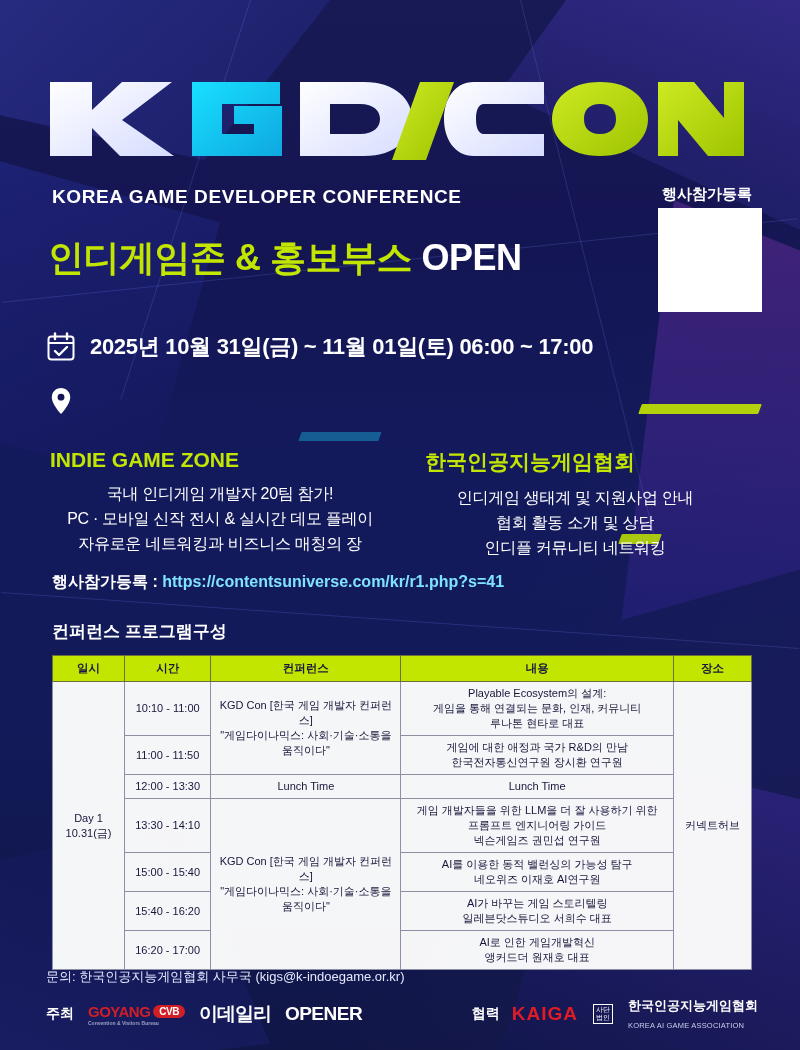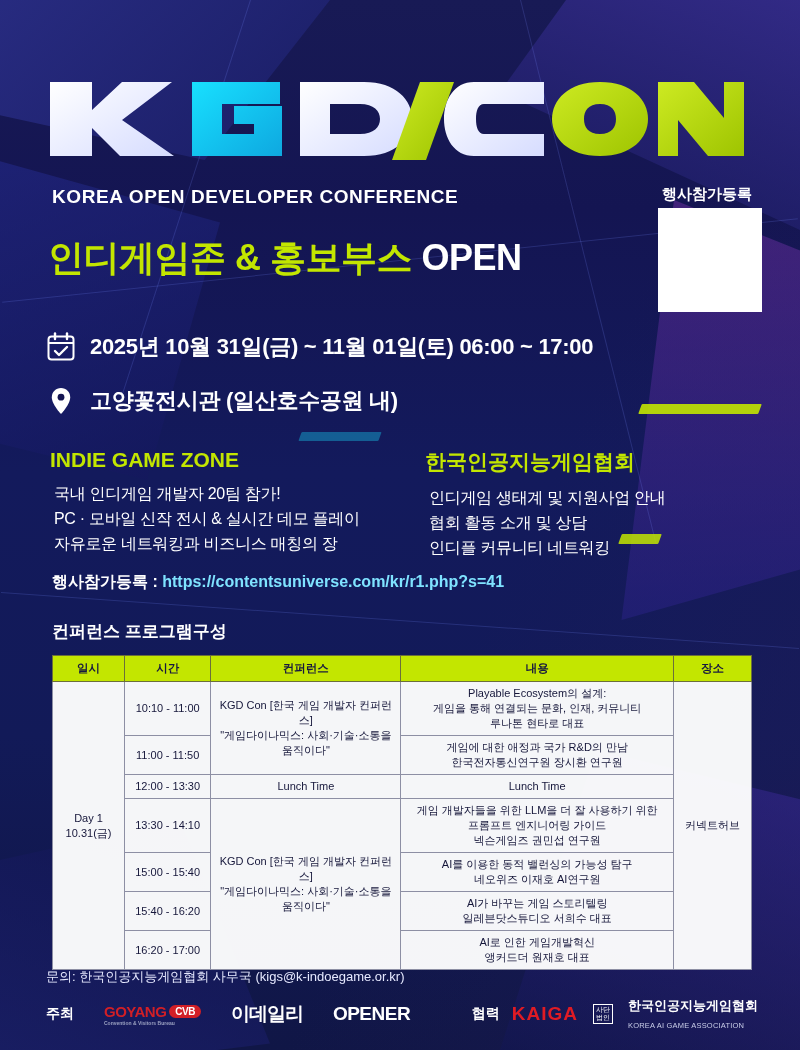--- a/index.html
+++ b/index.html
@@ -133,21 +133,21 @@
 
   
   .col { position:absolute; }
   .col-left { top:448px; left:50px; width:340px; }
   .col-right { top:448px; left:425px; width:300px; }
   .col-title { color:#c3e600; font-size:21px; font-weight:bold; margin-bottom:9px; }
   .col-title.cyan { color:#c3e600; }
   .col li {
     list-style:none; color:#ffffff; font-size:16px; line-height:25px; letter-spacing:-0.3px;
   }
-  .col ul { margin:4px; padding:0; }
+  .col ul { margin:4px; padding:0;text-align:center; }
 
   
   .reg-line {
     position:absolute; top:572px; left:52px;
     color:#ffffff; font-size:16px; font-weight:bold;
   }
   .reg-line .url { color:#7fe3ff; }
 
   
   .prog-title {
@@ -179,21 +179,21 @@
 
   
   .contact {
     position:absolute; bottom:64px; left:46px;
     color:#e6e9ff; font-size:13px;
   }
   .footer {
     position:absolute; bottom:14px; left:0; width:800px; height:44px;
     display:flex; align-items:center;
   }
-  .f-left { position:absolute; left:46px; display:flex; align-items:center; gap:30px; }
+  .f-left { position:absolute; left:46px; display:flex; align-items:center; gap:14px; }
   .f-right { position:absolute; right:42px; display:flex; align-items:center; gap:12px; }
   .f-label { color:#ffffff; font-size:14px; font-weight:bold; }
   .logo-goyang { color:#d21f26; font-weight:bold; font-size:15px; letter-spacing:-0.5px; position:relative; }
   .logo-goyang .sub { display:block; color:#9aa0c0; font-size:5px; letter-spacing:0; }
   .cvb-pill {
     display:inline-block; background:#d21f26; color:#fff; border-radius:9px;
     font-size:10px; font-weight:bold; padding:1px 6px; margin-left:3px; vertical-align:2px;
   }
   .logo-edaily { color:#ffffff; font-weight:bold; font-size:19px; letter-spacing:-1px; }
   .logo-opener { color:#ffffff; font-weight:bold; font-size:19px; letter-spacing:-0.5px; }
@@ -252,21 +252,21 @@
 
         <polygon points="376,4 410,4 382,82 348,82" fill="url(#gg)"></polygon>
 
         <path d="M500,4 L430,4 C410,4 400,22 400,41 C400,60 410,78 430,78 L500,78 L500,56 L440,56 C434,56 432,49 432,41 C432,33 434,26 440,26 L500,26 Z" fill="url(#gk)"></path>
 
         <path d="M556,4 C588,4 604,22 604,41 C604,60 588,78 556,78 C524,78 508,60 508,41 C508,22 524,4 556,4 Z M556,26 C544,26 540,33 540,41 C540,49 544,56 556,56 C568,56 572,49 572,41 C572,33 568,26 556,26 Z" fill="url(#gg)"></path>
 
         <polygon points="614,78 614,4 650,4 680,40 680,4 700,4 700,78 664,78 634,42 634,78" fill="url(#gg)"></polygon>
       </svg>
     </div>
-    <div class="logo-sub">KOREA OPEN DEVELOPER CONFERENCE</div>
+    <div class="logo-sub">KOREA GAME DEVELOPER CONFERENCE</div>
 
     <div class="qr-label">행사참가등록</div>
     <div class="qr-box">
       <div class="qr-grid" id="qrgrid"><i style="background: rgb(0, 0, 0);"></i><i style="background: rgb(0, 0, 0);"></i><i style="background: rgb(0, 0, 0);"></i><i style="background: rgb(0, 0, 0);"></i><i style="background: rgb(0, 0, 0);"></i><i style="background: rgb(0, 0, 0);"></i><i style="background: rgb(0, 0, 0);"></i><i style="background: rgb(255, 255, 255);"></i><i style="background: rgb(0, 0, 0);"></i><i style="background: rgb(0, 0, 0);"></i><i style="background: rgb(0, 0, 0);"></i><i style="background: rgb(0, 0, 0);"></i><i style="background: rgb(255, 255, 255);"></i><i style="background: rgb(255, 255, 255);"></i><i style="background: rgb(0, 0, 0);"></i><i style="background: rgb(0, 0, 0);"></i><i style="background: rgb(0, 0, 0);"></i><i style="background: rgb(0, 0, 0);"></i><i style="background: rgb(0, 0, 0);"></i><i style="background: rgb(0, 0, 0);"></i><i style="background: rgb(0, 0, 0);"></i><i style="background: rgb(0, 0, 0);"></i><i style="background: rgb(255, 255, 255);"></i><i style="background: rgb(255, 255, 255);"></i><i style="background: rgb(255, 255, 255);"></i><i style="background: rgb(255, 255, 255);"></i><i style="background: rgb(255, 255, 255);"></i><i style="background: rgb(0, 0, 0);"></i><i style="background: rgb(255, 255, 255);"></i><i style="background: rgb(255, 255, 255);"></i><i style="background: rgb(0, 0, 0);"></i><i style="background: rgb(0, 0, 0);"></i><i style="background: rgb(0, 0, 0);"></i><i style="background: rgb(0, 0, 0);"></i><i style="background: rgb(255, 255, 255);"></i><i style="background: rgb(0, 0, 0);"></i><i style="background: rgb(255, 255, 255);"></i><i style="background: rgb(255, 255, 255);"></i><i style="background: rgb(255, 255, 255);"></i><i style="background: rgb(255, 255, 255);"></i><i style="background: rgb(255, 255, 255);"></i><i style="background: rgb(0, 0, 0);"></i><i style="background: rgb(0, 0, 0);"></i><i style="background: rgb(255, 255, 255);"></i><i style="background: rgb(0, 0, 0);"></i><i style="background: rgb(0, 0, 0);"></i><i style="background: rgb(0, 0, 0);"></i><i style="background: rgb(255, 255, 255);"></i><i style="background: rgb(0, 0, 0);"></i><i style="background: rgb(255, 255, 255);"></i><i style="background: rgb(0, 0, 0);"></i><i style="background: rgb(0, 0, 0);"></i><i style="background: rgb(0, 0, 0);"></i><i style="background: rgb(0, 0, 0);"></i><i style="background: rgb(255, 255, 255);"></i><i style="background: rgb(255, 255, 255);"></i><i style="background: rgb(0, 0, 0);"></i><i style="background: rgb(255, 255, 255);"></i><i style="background: rgb(0, 0, 0);"></i><i style="background: rgb(0, 0, 0);"></i><i style="background: rgb(0, 0, 0);"></i><i style="background: rgb(255, 255, 255);"></i><i style="background: rgb(0, 0, 0);"></i><i style="background: rgb(0, 0, 0);"></i><i style="background: rgb(255, 255, 255);"></i><i style="background: rgb(0, 0, 0);"></i><i style="background: rgb(0, 0, 0);"></i><i style="background: rgb(0, 0, 0);"></i><i style="background: rgb(255, 255, 255);"></i><i style="background: rgb(0, 0, 0);"></i><i style="background: rgb(255, 255, 255);"></i><i style="background: rgb(255, 255, 255);"></i><i style="background: rgb(0, 0, 0);"></i><i style="background: rgb(255, 255, 255);"></i><i style="background: rgb(255, 255, 255);"></i><i style="background: rgb(255, 255, 255);"></i><i style="background: rgb(255, 255, 255);"></i><i style="background: rgb(0, 0, 0);"></i><i style="background: rgb(255, 255, 255);"></i><i style="background: rgb(0, 0, 0);"></i><i style="background: rgb(0, 0, 0);"></i><i style="background: rgb(0, 0, 0);"></i><i style="background: rgb(255, 255, 255);"></i><i style="background: rgb(0, 0, 0);"></i><i style="background: rgb(0, 0, 0);"></i><i style="background: rgb(255, 255, 255);"></i><i style="background: rgb(0, 0, 0);"></i><i style="background: rgb(0, 0, 0);"></i><i style="background: rgb(0, 0, 0);"></i><i style="background: rgb(255, 255, 255);"></i><i style="background: rgb(0, 0, 0);"></i><i style="background: rgb(255, 255, 255);"></i><i style="background: rgb(255, 255, 255);"></i><i style="background: rgb(0, 0, 0);"></i><i style="background: rgb(0, 0, 0);"></i><i style="background: rgb(255, 255, 255);"></i><i style="background: rgb(255, 255, 255);"></i><i style="background: rgb(255, 255, 255);"></i><i style="background: rgb(0, 0, 0);"></i><i style="background: rgb(255, 255, 255);"></i><i style="background: rgb(0, 0, 0);"></i><i style="background: rgb(0, 0, 0);"></i><i style="background: rgb(0, 0, 0);"></i><i style="background: rgb(255, 255, 255);"></i><i style="background: rgb(0, 0, 0);"></i><i style="background: rgb(0, 0, 0);"></i><i style="background: rgb(255, 255, 255);"></i><i style="background: rgb(255, 255, 255);"></i><i style="background: rgb(255, 255, 255);"></i><i style="background: rgb(255, 255, 255);"></i><i style="background: rgb(255, 255, 255);"></i><i style="background: rgb(0, 0, 0);"></i><i style="background: rgb(255, 255, 255);"></i><i style="background: rgb(255, 255, 255);"></i><i style="background: rgb(255, 255, 255);"></i><i style="background: rgb(0, 0, 0);"></i><i style="background: rgb(255, 255, 255);"></i><i style="background: rgb(0, 0, 0);"></i><i style="background: rgb(255, 255, 255);"></i><i style="background: rgb(0, 0, 0);"></i><i style="background: rgb(255, 255, 255);"></i><i style="background: rgb(255, 255, 255);"></i><i style="background: rgb(255, 255, 255);"></i><i style="background: rgb(255, 255, 255);"></i><i style="background: rgb(255, 255, 255);"></i><i style="background: rgb(0, 0, 0);"></i><i style="background: rgb(0, 0, 0);"></i><i style="background: rgb(0, 0, 0);"></i><i style="background: rgb(0, 0, 0);"></i><i style="background: rgb(0, 0, 0);"></i><i style="background: rgb(0, 0, 0);"></i><i style="background: rgb(0, 0, 0);"></i><i style="background: rgb(0, 0, 0);"></i><i style="background: rgb(255, 255, 255);"></i><i style="background: rgb(0, 0, 0);"></i><i style="background: rgb(255, 255, 255);"></i><i style="background: rgb(0, 0, 0);"></i><i style="background: rgb(255, 255, 255);"></i><i style="background: rgb(0, 0, 0);"></i><i style="background: rgb(255, 255, 255);"></i><i style="background: rgb(0, 0, 0);"></i><i style="background: rgb(0, 0, 0);"></i><i style="background: rgb(0, 0, 0);"></i><i style="background: rgb(0, 0, 0);"></i><i style="background: rgb(0, 0, 0);"></i><i style="background: rgb(0, 0, 0);"></i><i style="background: rgb(0, 0, 0);"></i><i style="background: rgb(255, 255, 255);"></i><i style="background: rgb(255, 255, 255);"></i><i style="background: rgb(255, 255, 255);"></i><i style="background: rgb(255, 255, 255);"></i><i style="background: rgb(255, 255, 255);"></i><i style="background: rgb(255, 255, 255);"></i><i style="background: rgb(255, 255, 255);"></i><i style="background: rgb(255, 255, 255);"></i><i style="background: rgb(255, 255, 255);"></i><i style="background: rgb(0, 0, 0);"></i><i style="background: rgb(0, 0, 0);"></i><i style="background: rgb(255, 255, 255);"></i><i style="background: rgb(0, 0, 0);"></i><i style="background: rgb(255, 255, 255);"></i><i style="background: rgb(255, 255, 255);"></i><i style="background: rgb(255, 255, 255);"></i><i style="background: rgb(255, 255, 255);"></i><i style="background: rgb(255, 255, 255);"></i><i style="background: rgb(255, 255, 255);"></i><i style="background: rgb(255, 255, 255);"></i><i style="background: rgb(255, 255, 255);"></i><i style="background: rgb(0, 0, 0);"></i><i style="background: rgb(0, 0, 0);"></i><i style="background: rgb(0, 0, 0);"></i><i style="background: rgb(0, 0, 0);"></i><i style="background: rgb(0, 0, 0);"></i><i style="background: rgb(255, 255, 255);"></i><i style="background: rgb(0, 0, 0);"></i><i style="background: rgb(255, 255, 255);"></i><i style="background: rgb(0, 0, 0);"></i><i style="background: rgb(0, 0, 0);"></i><i style="background: rgb(0, 0, 0);"></i><i style="background: rgb(0, 0, 0);"></i><i style="background: rgb(255, 255, 255);"></i><i style="background: rgb(255, 255, 255);"></i><i style="background: rgb(0, 0, 0);"></i><i style="background: rgb(255, 255, 255);"></i><i style="background: rgb(0, 0, 0);"></i><i style="background: rgb(0, 0, 0);"></i><i style="background: rgb(0, 0, 0);"></i><i style="background: rgb(255, 255, 255);"></i><i style="background: rgb(255, 255, 255);"></i><i style="background: rgb(255, 255, 255);"></i><i style="background: rgb(0, 0, 0);"></i><i style="background: rgb(0, 0, 0);"></i><i style="background: rgb(0, 0, 0);"></i><i style="background: rgb(255, 255, 255);"></i><i style="background: rgb(255, 255, 255);"></i><i style="background: rgb(255, 255, 255);"></i><i style="background: rgb(0, 0, 0);"></i><i style="background: rgb(0, 0, 0);"></i><i style="background: rgb(255, 255, 255);"></i><i style="background: rgb(255, 255, 255);"></i><i style="background: rgb(255, 255, 255);"></i><i style="background: rgb(0, 0, 0);"></i><i style="background: rgb(255, 255, 255);"></i><i style="background: rgb(255, 255, 255);"></i><i style="background: rgb(255, 255, 255);"></i><i style="background: rgb(0, 0, 0);"></i><i style="background: rgb(0, 0, 0);"></i><i style="background: rgb(255, 255, 255);"></i><i style="background: rgb(255, 255, 255);"></i><i style="background: rgb(255, 255, 255);"></i><i style="background: rgb(0, 0, 0);"></i><i style="background: rgb(0, 0, 0);"></i><i style="background: rgb(0, 0, 0);"></i><i style="background: rgb(0, 0, 0);"></i><i style="background: rgb(255, 255, 255);"></i><i style="background: rgb(255, 255, 255);"></i><i style="background: rgb(0, 0, 0);"></i><i style="background: rgb(0, 0, 0);"></i><i style="background: rgb(255, 255, 255);"></i><i style="background: rgb(0, 0, 0);"></i><i style="background: rgb(0, 0, 0);"></i><i style="background: rgb(255, 255, 255);"></i><i style="background: rgb(255, 255, 255);"></i><i style="background: rgb(255, 255, 255);"></i><i style="background: rgb(255, 255, 255);"></i><i style="background: rgb(255, 255, 255);"></i><i style="background: rgb(0, 0, 0);"></i><i style="background: rgb(255, 255, 255);"></i><i style="background: rgb(255, 255, 255);"></i><i style="background: rgb(255, 255, 255);"></i><i style="background: rgb(255, 255, 255);"></i><i style="background: rgb(255, 255, 255);"></i><i style="background: rgb(0, 0, 0);"></i><i style="background: rgb(0, 0, 0);"></i><i style="background: rgb(255, 255, 255);"></i><i style="background: rgb(255, 255, 255);"></i><i style="background: rgb(0, 0, 0);"></i><i style="background: rgb(255, 255, 255);"></i><i style="background: rgb(0, 0, 0);"></i><i style="background: rgb(255, 255, 255);"></i><i style="background: rgb(0, 0, 0);"></i><i style="background: rgb(255, 255, 255);"></i><i style="background: rgb(255, 255, 255);"></i><i style="background: rgb(0, 0, 0);"></i><i style="background: rgb(255, 255, 255);"></i><i style="background: rgb(0, 0, 0);"></i><i style="background: rgb(0, 0, 0);"></i><i style="background: rgb(0, 0, 0);"></i><i style="background: rgb(0, 0, 0);"></i><i style="background: rgb(255, 255, 255);"></i><i style="background: rgb(0, 0, 0);"></i><i style="background: rgb(0, 0, 0);"></i><i style="background: rgb(0, 0, 0);"></i><i style="background: rgb(0, 0, 0);"></i><i style="background: rgb(0, 0, 0);"></i><i style="background: rgb(255, 255, 255);"></i><i style="background: rgb(0, 0, 0);"></i><i style="background: rgb(255, 255, 255);"></i><i style="background: rgb(0, 0, 0);"></i><i style="background: rgb(255, 255, 255);"></i><i style="background: rgb(255, 255, 255);"></i><i style="background: rgb(0, 0, 0);"></i><i style="background: rgb(255, 255, 255);"></i><i style="background: rgb(0, 0, 0);"></i><i style="background: rgb(255, 255, 255);"></i><i style="background: rgb(255, 255, 255);"></i><i style="background: rgb(0, 0, 0);"></i><i style="background: rgb(255, 255, 255);"></i><i style="background: rgb(255, 255, 255);"></i><i style="background: rgb(0, 0, 0);"></i><i style="background: rgb(255, 255, 255);"></i><i style="background: rgb(0, 0, 0);"></i><i style="background: rgb(0, 0, 0);"></i><i style="background: rgb(255, 255, 255);"></i><i style="background: rgb(255, 255, 255);"></i><i style="background: rgb(255, 255, 255);"></i><i style="background: rgb(255, 255, 255);"></i><i style="background: rgb(255, 255, 255);"></i><i style="background: rgb(255, 255, 255);"></i><i style="background: rgb(255, 255, 255);"></i><i style="background: rgb(255, 255, 255);"></i><i style="background: rgb(255, 255, 255);"></i><i style="background: rgb(255, 255, 255);"></i><i style="background: rgb(0, 0, 0);"></i><i style="background: rgb(255, 255, 255);"></i><i style="background: rgb(255, 255, 255);"></i><i style="background: rgb(0, 0, 0);"></i><i style="background: rgb(0, 0, 0);"></i><i style="background: rgb(0, 0, 0);"></i><i style="background: rgb(0, 0, 0);"></i><i style="background: rgb(255, 255, 255);"></i><i style="background: rgb(255, 255, 255);"></i><i style="background: rgb(0, 0, 0);"></i><i style="background: rgb(0, 0, 0);"></i><i style="background: rgb(0, 0, 0);"></i><i style="background: rgb(0, 0, 0);"></i><i style="background: rgb(0, 0, 0);"></i><i style="background: rgb(0, 0, 0);"></i><i style="background: rgb(0, 0, 0);"></i><i style="background: rgb(0, 0, 0);"></i><i style="background: rgb(0, 0, 0);"></i><i style="background: rgb(255, 255, 255);"></i><i style="background: rgb(255, 255, 255);"></i><i style="background: rgb(255, 255, 255);"></i><i style="background: rgb(255, 255, 255);"></i><i style="background: rgb(255, 255, 255);"></i><i style="background: rgb(255, 255, 255);"></i><i style="background: rgb(255, 255, 255);"></i><i style="background: rgb(255, 255, 255);"></i><i style="background: rgb(255, 255, 255);"></i><i style="background: rgb(255, 255, 255);"></i><i style="background: rgb(0, 0, 0);"></i><i style="background: rgb(255, 255, 255);"></i><i style="background: rgb(255, 255, 255);"></i><i style="background: rgb(255, 255, 255);"></i><i style="background: rgb(0, 0, 0);"></i><i style="background: rgb(255, 255, 255);"></i><i style="background: rgb(255, 255, 255);"></i><i style="background: rgb(255, 255, 255);"></i><i style="background: rgb(255, 255, 255);"></i><i style="background: rgb(255, 255, 255);"></i><i style="background: rgb(0, 0, 0);"></i><i style="background: rgb(255, 255, 255);"></i><i style="background: rgb(255, 255, 255);"></i><i style="background: rgb(255, 255, 255);"></i><i style="background: rgb(0, 0, 0);"></i><i style="background: rgb(0, 0, 0);"></i><i style="background: rgb(0, 0, 0);"></i><i style="background: rgb(0, 0, 0);"></i><i style="background: rgb(0, 0, 0);"></i><i style="background: rgb(0, 0, 0);"></i><i style="background: rgb(0, 0, 0);"></i><i style="background: rgb(255, 255, 255);"></i><i style="background: rgb(255, 255, 255);"></i><i style="background: rgb(0, 0, 0);"></i><i style="background: rgb(0, 0, 0);"></i><i style="background: rgb(0, 0, 0);"></i><i style="background: rgb(255, 255, 255);"></i><i style="background: rgb(0, 0, 0);"></i><i style="background: rgb(0, 0, 0);"></i><i style="background: rgb(0, 0, 0);"></i><i style="background: rgb(255, 255, 255);"></i><i style="background: rgb(0, 0, 0);"></i><i style="background: rgb(255, 255, 255);"></i><i style="background: rgb(255, 255, 255);"></i><i style="background: rgb(255, 255, 255);"></i><i style="background: rgb(0, 0, 0);"></i><i style="background: rgb(0, 0, 0);"></i><i style="background: rgb(255, 255, 255);"></i><i style="background: rgb(0, 0, 0);"></i><i style="background: rgb(0, 0, 0);"></i><i style="background: rgb(0, 0, 0);"></i><i style="background: rgb(255, 255, 255);"></i><i style="background: rgb(255, 255, 255);"></i><i style="background: rgb(0, 0, 0);"></i><i style="background: rgb(255, 255, 255);"></i><i style="background: rgb(0, 0, 0);"></i><i style="background: rgb(0, 0, 0);"></i><i style="background: rgb(255, 255, 255);"></i><i style="background: rgb(0, 0, 0);"></i><i style="background: rgb(0, 0, 0);"></i><i style="background: rgb(0, 0, 0);"></i><i style="background: rgb(255, 255, 255);"></i><i style="background: rgb(0, 0, 0);"></i><i style="background: rgb(255, 255, 255);"></i><i style="background: rgb(0, 0, 0);"></i><i style="background: rgb(0, 0, 0);"></i><i style="background: rgb(0, 0, 0);"></i><i style="background: rgb(0, 0, 0);"></i><i style="background: rgb(255, 255, 255);"></i><i style="background: rgb(255, 255, 255);"></i><i style="background: rgb(255, 255, 255);"></i><i style="background: rgb(255, 255, 255);"></i><i style="background: rgb(255, 255, 255);"></i><i style="background: rgb(255, 255, 255);"></i><i style="background: rgb(0, 0, 0);"></i><i style="background: rgb(0, 0, 0);"></i><i style="background: rgb(255, 255, 255);"></i><i style="background: rgb(0, 0, 0);"></i><i style="background: rgb(255, 255, 255);"></i><i style="background: rgb(0, 0, 0);"></i><i style="background: rgb(0, 0, 0);"></i><i style="background: rgb(0, 0, 0);"></i><i style="background: rgb(255, 255, 255);"></i><i style="background: rgb(0, 0, 0);"></i><i style="background: rgb(255, 255, 255);"></i><i style="background: rgb(255, 255, 255);"></i><i style="background: rgb(255, 255, 255);"></i><i style="background: rgb(255, 255, 255);"></i><i style="background: rgb(0, 0, 0);"></i><i style="background: rgb(0, 0, 0);"></i><i style="background: rgb(0, 0, 0);"></i><i style="background: rgb(255, 255, 255);"></i><i style="background: rgb(255, 255, 255);"></i><i style="background: rgb(0, 0, 0);"></i><i style="background: rgb(0, 0, 0);"></i><i style="background: rgb(0, 0, 0);"></i><i style="background: rgb(255, 255, 255);"></i><i style="background: rgb(0, 0, 0);"></i><i style="background: rgb(0, 0, 0);"></i><i style="background: rgb(255, 255, 255);"></i><i style="background: rgb(255, 255, 255);"></i><i style="background: rgb(255, 255, 255);"></i><i style="background: rgb(255, 255, 255);"></i><i style="background: rgb(255, 255, 255);"></i><i style="background: rgb(0, 0, 0);"></i><i style="background: rgb(255, 255, 255);"></i><i style="background: rgb(255, 255, 255);"></i><i style="background: rgb(0, 0, 0);"></i><i style="background: rgb(0, 0, 0);"></i><i style="background: rgb(0, 0, 0);"></i><i style="background: rgb(255, 255, 255);"></i><i style="background: rgb(255, 255, 255);"></i><i style="background: rgb(255, 255, 255);"></i><i style="background: rgb(255, 255, 255);"></i><i style="background: rgb(0, 0, 0);"></i><i style="background: rgb(255, 255, 255);"></i><i style="background: rgb(0, 0, 0);"></i><i style="background: rgb(0, 0, 0);"></i><i style="background: rgb(255, 255, 255);"></i><i style="background: rgb(0, 0, 0);"></i><i style="background: rgb(0, 0, 0);"></i><i style="background: rgb(0, 0, 0);"></i><i style="background: rgb(0, 0, 0);"></i><i style="background: rgb(0, 0, 0);"></i><i style="background: rgb(0, 0, 0);"></i><i style="background: rgb(0, 0, 0);"></i><i style="background: rgb(255, 255, 255);"></i><i style="background: rgb(255, 255, 255);"></i><i style="background: rgb(0, 0, 0);"></i><i style="background: rgb(255, 255, 255);"></i><i style="background: rgb(0, 0, 0);"></i><i style="background: rgb(0, 0, 0);"></i><i style="background: rgb(255, 255, 255);"></i><i style="background: rgb(0, 0, 0);"></i><i style="background: rgb(255, 255, 255);"></i><i style="background: rgb(0, 0, 0);"></i><i style="background: rgb(255, 255, 255);"></i><i style="background: rgb(255, 255, 255);"></i><i style="background: rgb(255, 255, 255);"></i><i style="background: rgb(255, 255, 255);"></i></div>
     </div>
 
     <div class="headline">
       <span class="hl-green">인디게임존 &amp; 홍보부스 </span><span class="hl-white">OPEN</span>
     </div>
 
@@ -283,21 +283,20 @@
       <span class="itxt">2025년 10월 31일(금) ~ 11월 01일(토) 06:00 ~ 17:00</span>
     </div>
 
     <div class="info-row info-place">
       <span class="ico">
         <svg width="30" height="30" viewBox="0 0 30 30">
           <path d="M15 2 C9.8 2 5.8 6 5.8 11.2 C5.8 18.4 15 28 15 28 C15 28 24.2 18.4 24.2 11.2 C24.2 6 20.2 2 15 2 Z" fill="#ffffff"></path>
           <circle cx="15" cy="11.2" r="3.4" fill="#141552"></circle>
         </svg>
       </span>
-      <span class="itxt">고양꽃전시관 (일산호수공원 내)</span>
     </div>
 
     <div class="col col-left">
       <div class="col-title">INDIE GAME ZONE</div>
       <ul>
         <li>국내 인디게임 개발자 20팀 참가!</li>
         <li>PC · 모바일 신작 전시 &amp; 실시간 데모 플레이</li>
         <li>자유로운 네트워킹과 비즈니스 매칭의 장</li>
       </ul>
     </div>

